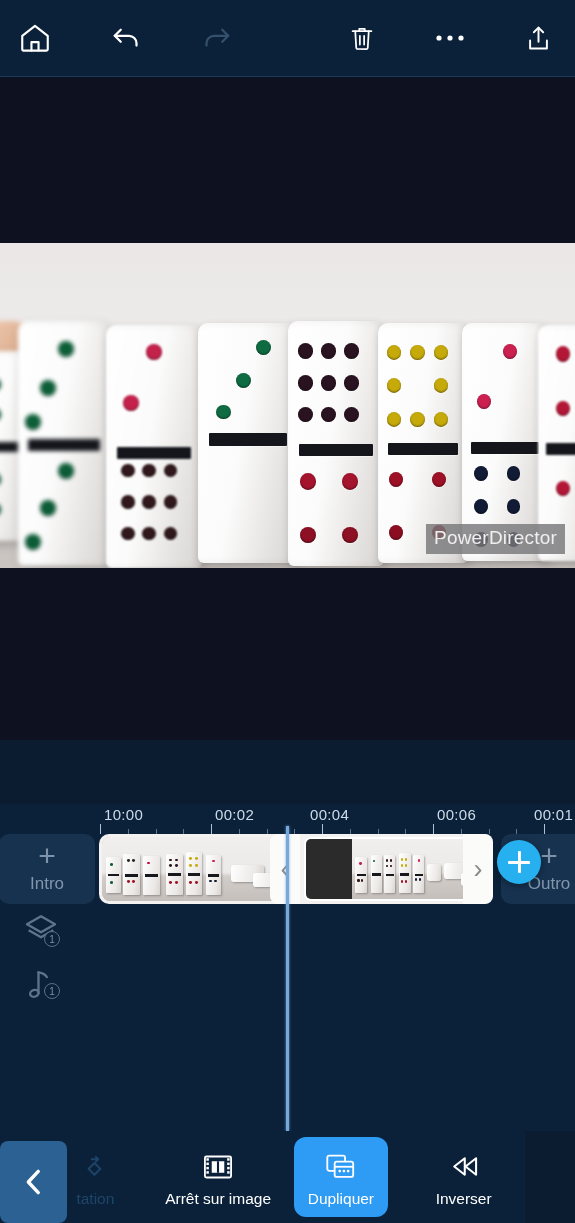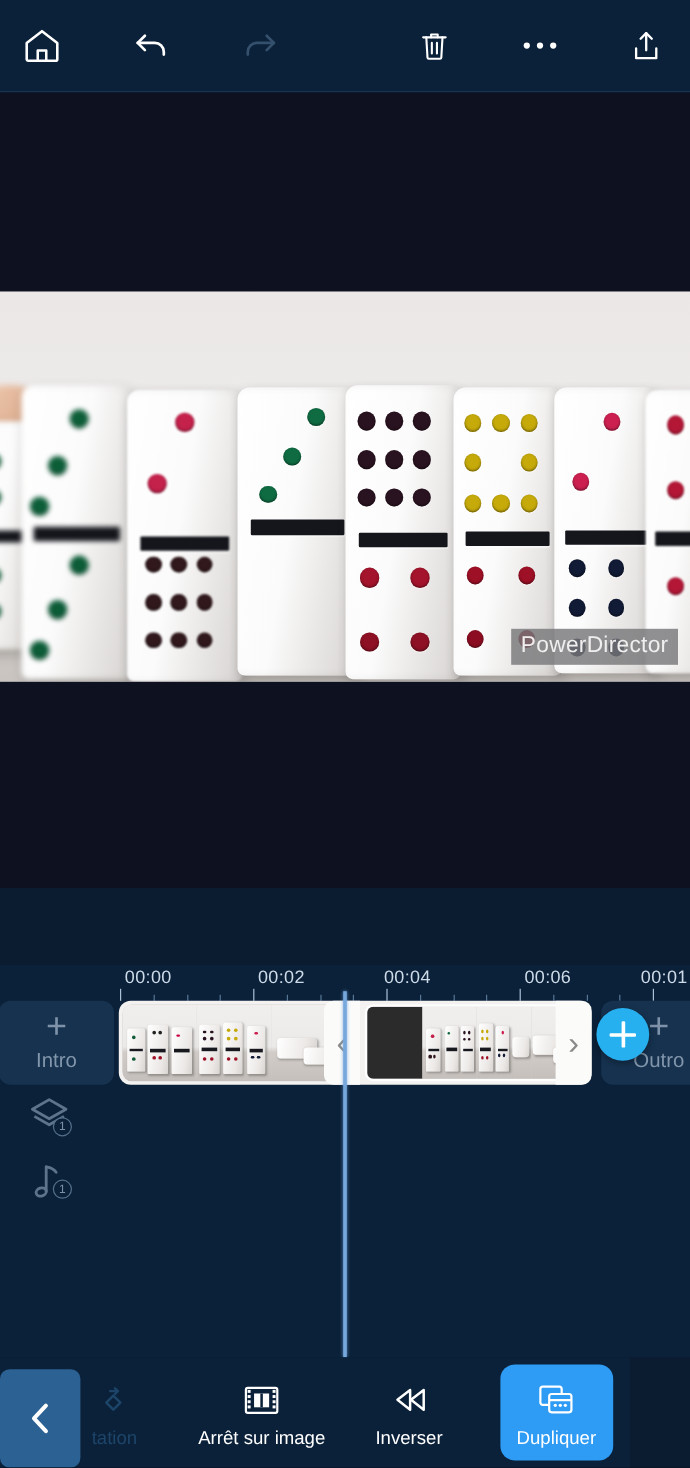--- a/index.html
+++ b/index.html
@@ -443,23 +443,23 @@
       <div class="rtick maj" style="left:322px"></div>
       <div class="rtick min" style="left:350px"></div>
       <div class="rtick min" style="left:378px"></div>
       <div class="rtick min" style="left:405px"></div>
       <div class="rtick maj" style="left:433px"></div>
       <div class="rtick min" style="left:461px"></div>
       <div class="rtick min" style="left:489px"></div>
       <div class="rtick min" style="left:516px"></div>
       <div class="rtick maj" style="left:544px"></div>
 
-      <div class="rlabel" style="left:104px">00:00</div>
+      <div class="rlabel" style="left:104px">10:00</div>
       <div class="rlabel" style="left:215px">00:02</div>
-      <div class="rlabel" style="left:320px">00:04</div>
+      <div class="rlabel" style="left:310px">00:04</div>
       <div class="rlabel" style="left:437px">00:06</div>
       <div class="rlabel" style="left:534px">00:01</div>
     </div>
 
     <div class="track-row">
 
       <div class="sidebtn intro-btn">
         <div class="plus">+</div>
         <div class="lbl">Intro</div>
       </div>
@@ -638,46 +638,46 @@
               <rect x="20" y="4.3" width="1.9" height="1.9"></rect>
               <rect x="20" y="7.6" width="1.9" height="1.9"></rect>
               <rect x="20" y="10.9" width="1.9" height="1.9"></rect>
               <rect x="20" y="14.2" width="1.9" height="1.9"></rect>
             </g>
           </svg>
         </div>
         <div class="bb-lbl">Arrêt sur image</div>
       </div>
 
-      <div class="bb-item">
-        <div class="bb-ico">
-          <svg width="36" height="31" viewBox="0 0 28 24" fill="none" stroke="#ffffff" stroke-width="1.6" stroke-linejoin="round" stroke-linecap="round">
-            <path d="M14.6 5.6 6.4 12l8.2 6.4z"></path>
-            <path d="M23.4 5.6 15.2 12l8.2 6.4z"></path>
-          </svg>
-        </div>
-        <div class="bb-lbl">Inverser</div>
-      </div>
-
       <div class="bb-item active">
         <div class="inner"></div>
         <div class="bb-ico">
           <svg width="33" height="31" viewBox="0 0 26 24" fill="none" stroke="#ffffff" stroke-width="1.45" stroke-linejoin="round">
             <rect x="2.6" y="3.4" width="14" height="12" rx="1.6"></rect>
             <rect x="8.4" y="8.2" width="14.6" height="12" rx="1.6" fill="#2e9bf5"></rect>
             <g fill="#ffffff" stroke="none">
               <circle cx="12.4" cy="15.6" r="1.05"></circle>
               <circle cx="15.7" cy="15.6" r="1.05"></circle>
               <circle cx="19" cy="15.6" r="1.05"></circle>
             </g>
             <path d="M8.4 12.2h14.6"></path>
           </svg>
         </div>
         <div class="bb-lbl">Dupliquer</div>
       </div>
+
+      <div class="bb-item">
+        <div class="bb-ico">
+          <svg width="36" height="31" viewBox="0 0 28 24" fill="none" stroke="#ffffff" stroke-width="1.6" stroke-linejoin="round" stroke-linecap="round">
+            <path d="M14.6 5.6 6.4 12l8.2 6.4z"></path>
+            <path d="M23.4 5.6 15.2 12l8.2 6.4z"></path>
+          </svg>
+        </div>
+        <div class="bb-lbl">Inverser</div>
+      </div>
     </div>
 
     <div class="backbtn">
       <svg width="34" height="34" viewBox="0 0 24 24" fill="none" stroke="#ffffff" stroke-width="2.4" stroke-linecap="round" stroke-linejoin="round">
         <path d="M15 4.5 8 12l7 7.5"></path>
       </svg>
     </div>
   </div>
 
 </div>

